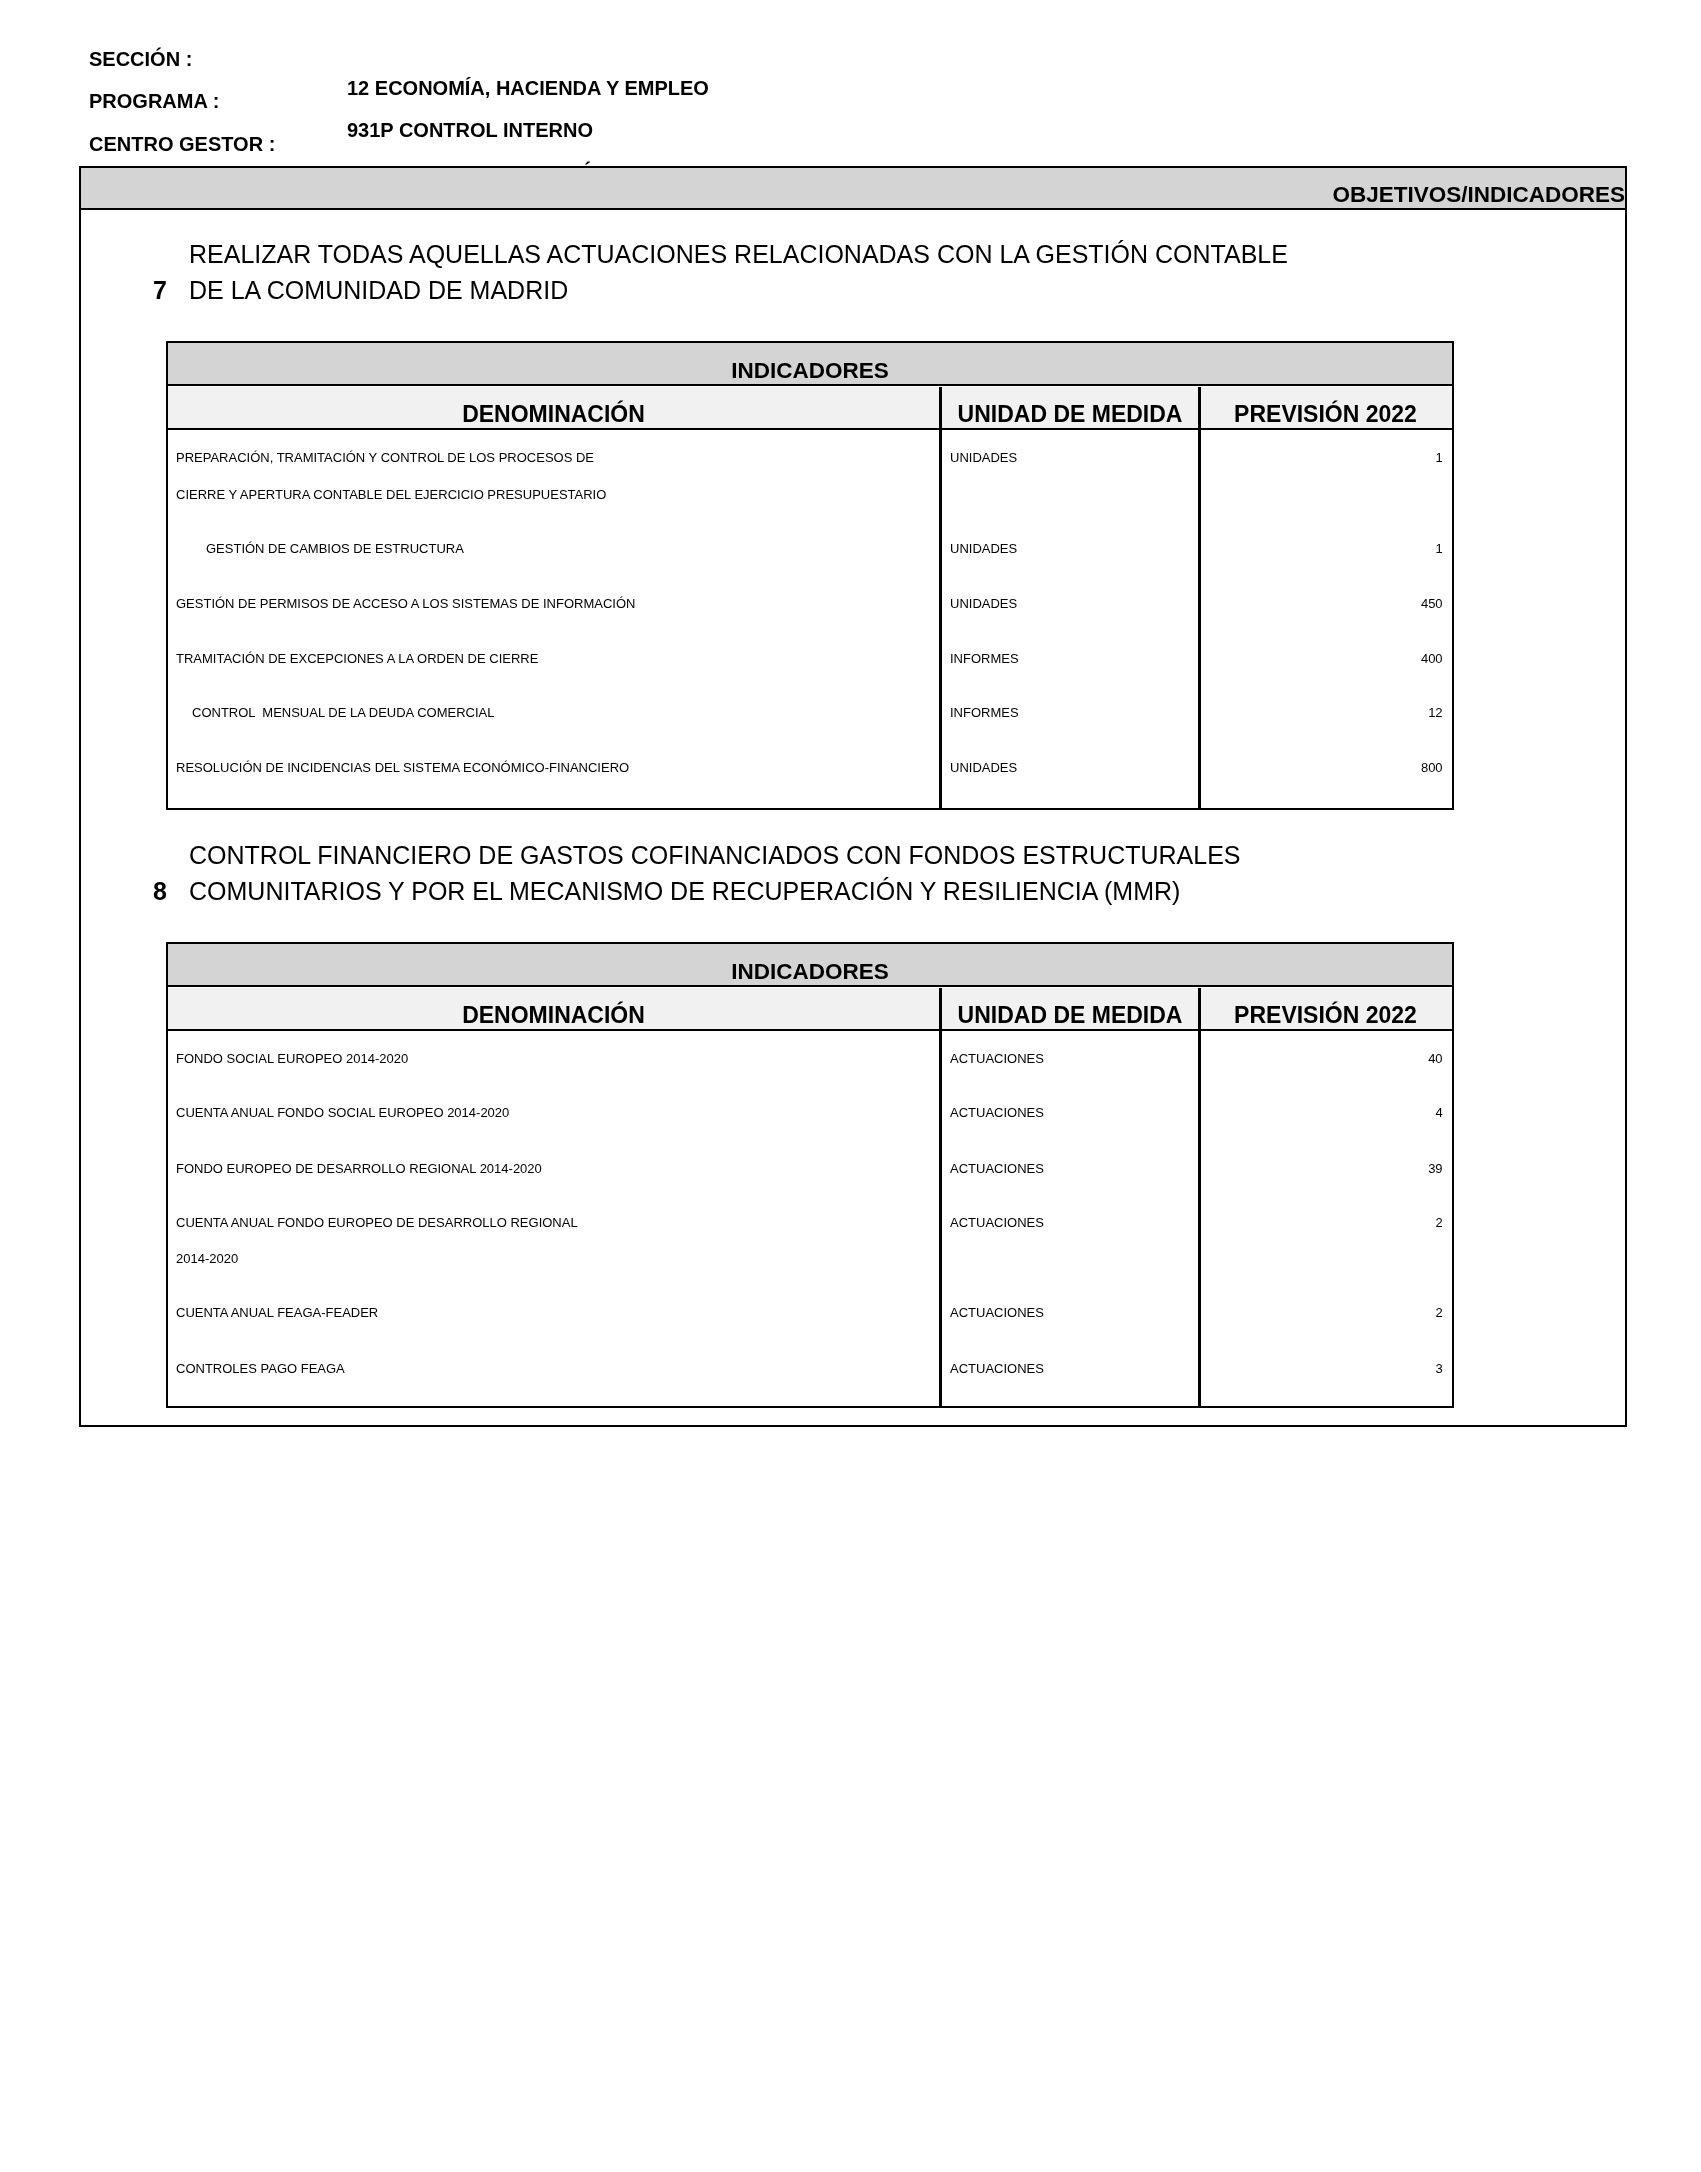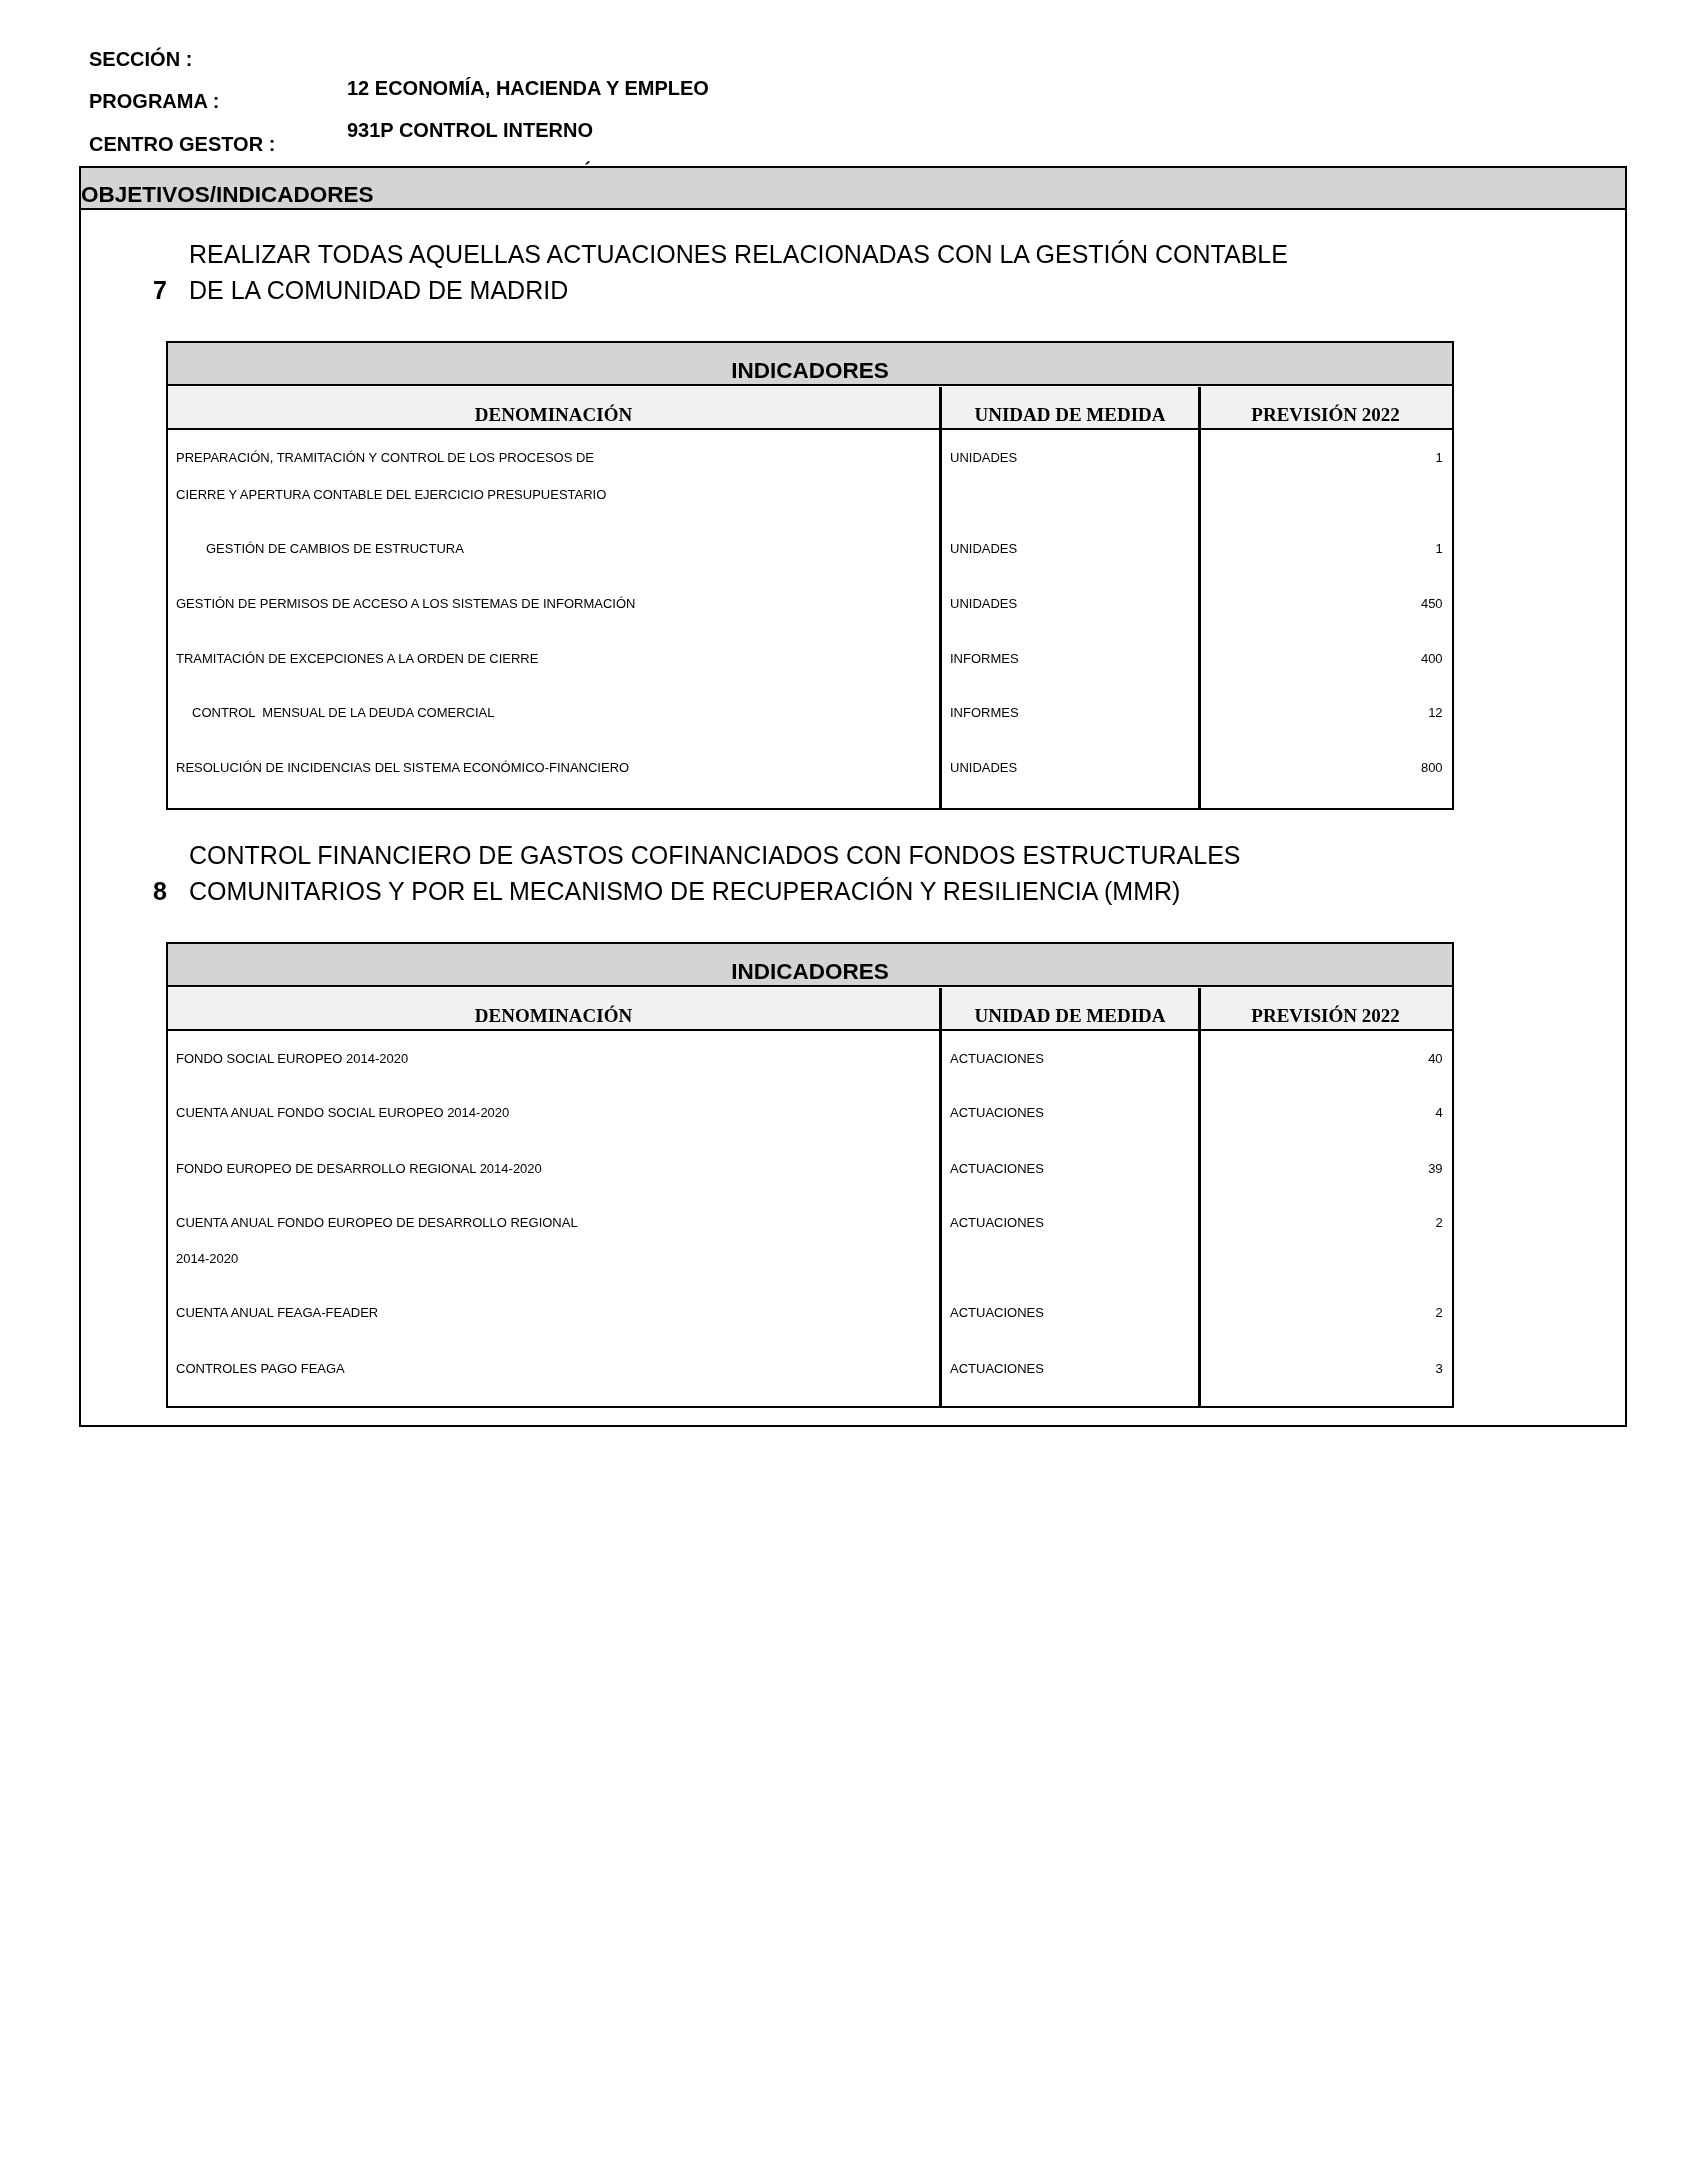--- a/index.html
+++ b/index.html
@@ -2,29 +2,29 @@
 <html style="font-size:11.6px"><head>
 <meta charset="utf-8">
 <style>
   html, body { margin:0; padding:0; background:#ffffff; }
   body { width:1702px; height:2172px; position:relative; font-family:"Liberation Sans", sans-serif; color:#000; overflow:hidden; }
   .hdr-row { position:absolute; left:89px; height:29px; font-weight:bold; font-size:20px; line-height:29px; white-space:pre; }
   .hdr-row .lbl { position:absolute; left:0; }
   .hdr-row .val { position:absolute; left:258px; }
   .outer { position:absolute; left:79px; top:166px; width:1544px; height:1257px; border:2.9px solid #000; }
   .outer-band { position:absolute; left:0; top:0; right:0; height:40px; background:#d4d4d4; border-bottom:2.9px solid #000;
-                font-weight:bold; font-size:22.5px; text-align:left; line-height:54px; }
+                font-weight:bold; font-size:22.5px; text-align:right; line-height:54px; }
   .obj { position:absolute; font-size:25px; line-height:36px; white-space:pre; }
   .obj .num { position:absolute; left:0; font-weight:bold; }
   .obj .txt { position:absolute; left:36px; }
   .tbl { position:absolute; left:166px; width:1284px; border:2.9px solid #000; }
   .tbl .band { position:absolute; left:0; right:0; top:0; height:41px; background:#d4d4d4; border-bottom:2.9px solid #000;
                font-weight:bold; font-size:22.5px; text-align:center; line-height:55px; }
   .tbl .colhdr { position:absolute; left:0; right:0; top:44px; height:41px; background:#f1f1f1; border-bottom:2.9px solid #000; }
-  .colhdr div { position:absolute; top:0; height:41px; font-weight:bold; font-size:19px; line-height:55px; text-align:center;font-family:Liberation Serif, serif; }
+  .colhdr div { position:absolute; top:0; height:41px; font-weight:bold; font-size:23px; line-height:55px; text-align:center; }
   .vline { position:absolute; width:2.9px; background:#000; }
   .cell { position:absolute; font-size:13px; line-height:36px; white-space:pre; }
   .cell.num { text-align:right; }
 </style>
 </head>
 <body>
 
 <div class="hdr-row" style="top:16px;">
   <span class="lbl">SECCIÓN :</span>
   <span class="val">12 ECONOMÍA, HACIENDA Y EMPLEO</span>

